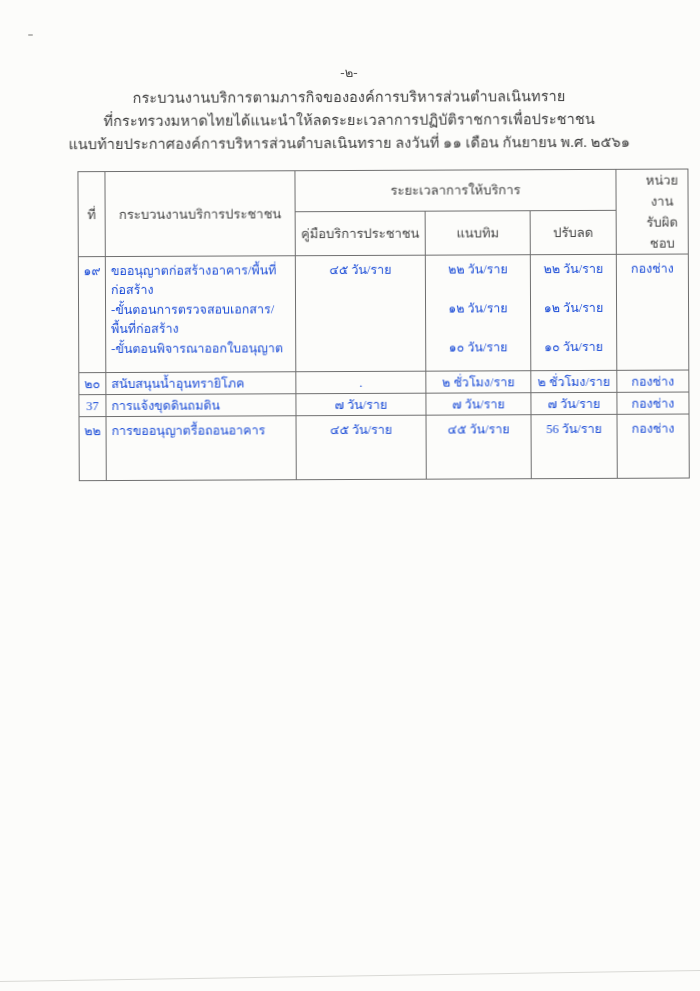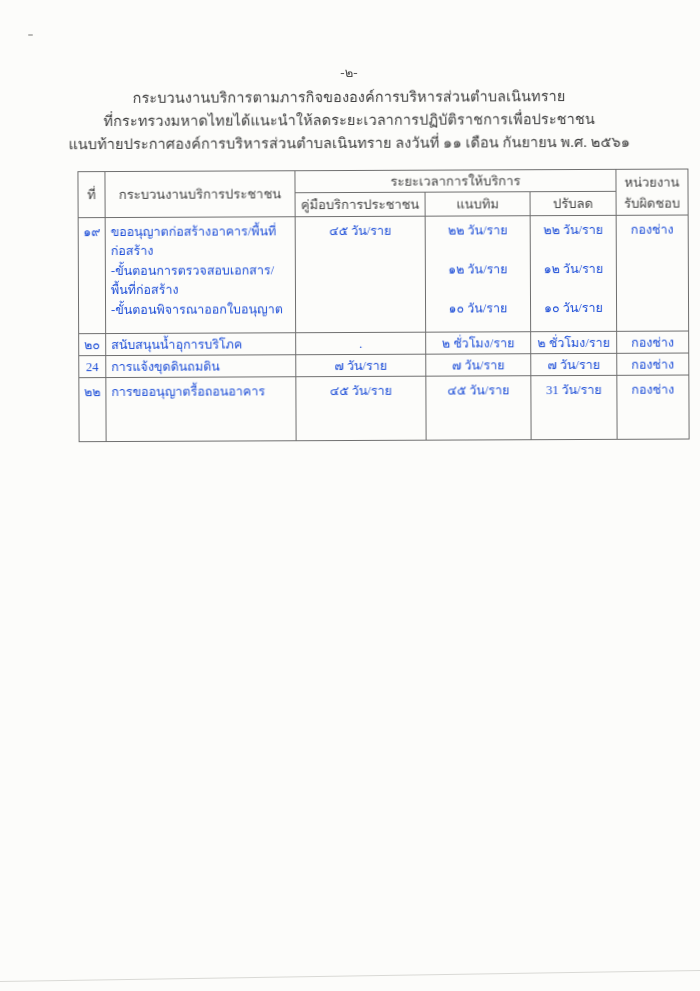--- a/index.html
+++ b/index.html
@@ -46,21 +46,21 @@
     border: 1px solid #6f6f6f;
     padding: 0;
     font-weight: normal;
     font-size: 12.5px;
     color: #1d4ed8;
     overflow: hidden;
   }
   .service-table thead th { font-size: 13px; color: #454545; }
   tr.h1 th { height: 21px; }
   tr.h2 th { height: 23px; }
-  th.agency-head div { line-height: 21px; }
+  th.agency-head div { line-height: 21px; padding-left: 20px; }
   .row19 td { height: 110px; vertical-align: top; padding-top: 5px; }
   .row19 .line { height: 19.4px; line-height: 19.4px; white-space: nowrap; }
   td.desc { text-align: left; padding-left: 5px; padding-right: 2px; }
   td.no, td.val, td.agency { text-align: center; }
   tr.row-simple td { height: 21px; vertical-align: middle; line-height: 20px; margin-top: 7px; }
   tr.row-last td { height: 58px; vertical-align: top; padding-top: 5px; line-height: 19px; margin-left: 30px; }
   .scan-dot {
     position: absolute;
     left: 28px; top: 34px;
     width: 5px; height: 2px;
@@ -146,42 +146,42 @@
             <div class="line"></div>
             <div class="line">๑๐ วัน/ราย</div>
           </td>
           <td class="agency">
             <div class="line">กองช่าง</div>
           </td>
         </tr>
 
         <tr class="row-simple">
           <td class="no">๒๐</td>
-          <td class="desc">สนับสนุนน้ำอุการบริโภค</td>
+          <td class="desc">สนับสนุนน้ำอุนทรายิโภค</td>
           <td class="val">.</td>
           <td class="val">๒ ชั่วโมง/ราย</td>
           <td class="val">๒ ชั่วโมง/ราย</td>
           <td class="agency">กองช่าง</td>
         </tr>
 
         <tr class="row-simple">
-          <td class="no">24</td>
+          <td class="no">37</td>
           <td class="desc">การแจ้งขุดดินถมดิน</td>
           <td class="val">๗ วัน/ราย</td>
           <td class="val">๗ วัน/ราย</td>
           <td class="val">๗ วัน/ราย</td>
           <td class="agency">กองช่าง</td>
         </tr>
 
         <tr class="row-last">
           <td class="no">๒๒</td>
           <td class="desc">การขออนุญาตรื้อถอนอาคาร</td>
           <td class="val">๔๕ วัน/ราย</td>
           <td class="val">๔๕ วัน/ราย</td>
-          <td class="val">31 วัน/ราย</td>
+          <td class="val">56 วัน/ราย</td>
           <td class="agency">กองช่าง</td>
         </tr>
       </tbody>
     </table>
   </div>
 
   <div class="scan-edge-line"></div>
 </div>
 
 </body></html>

